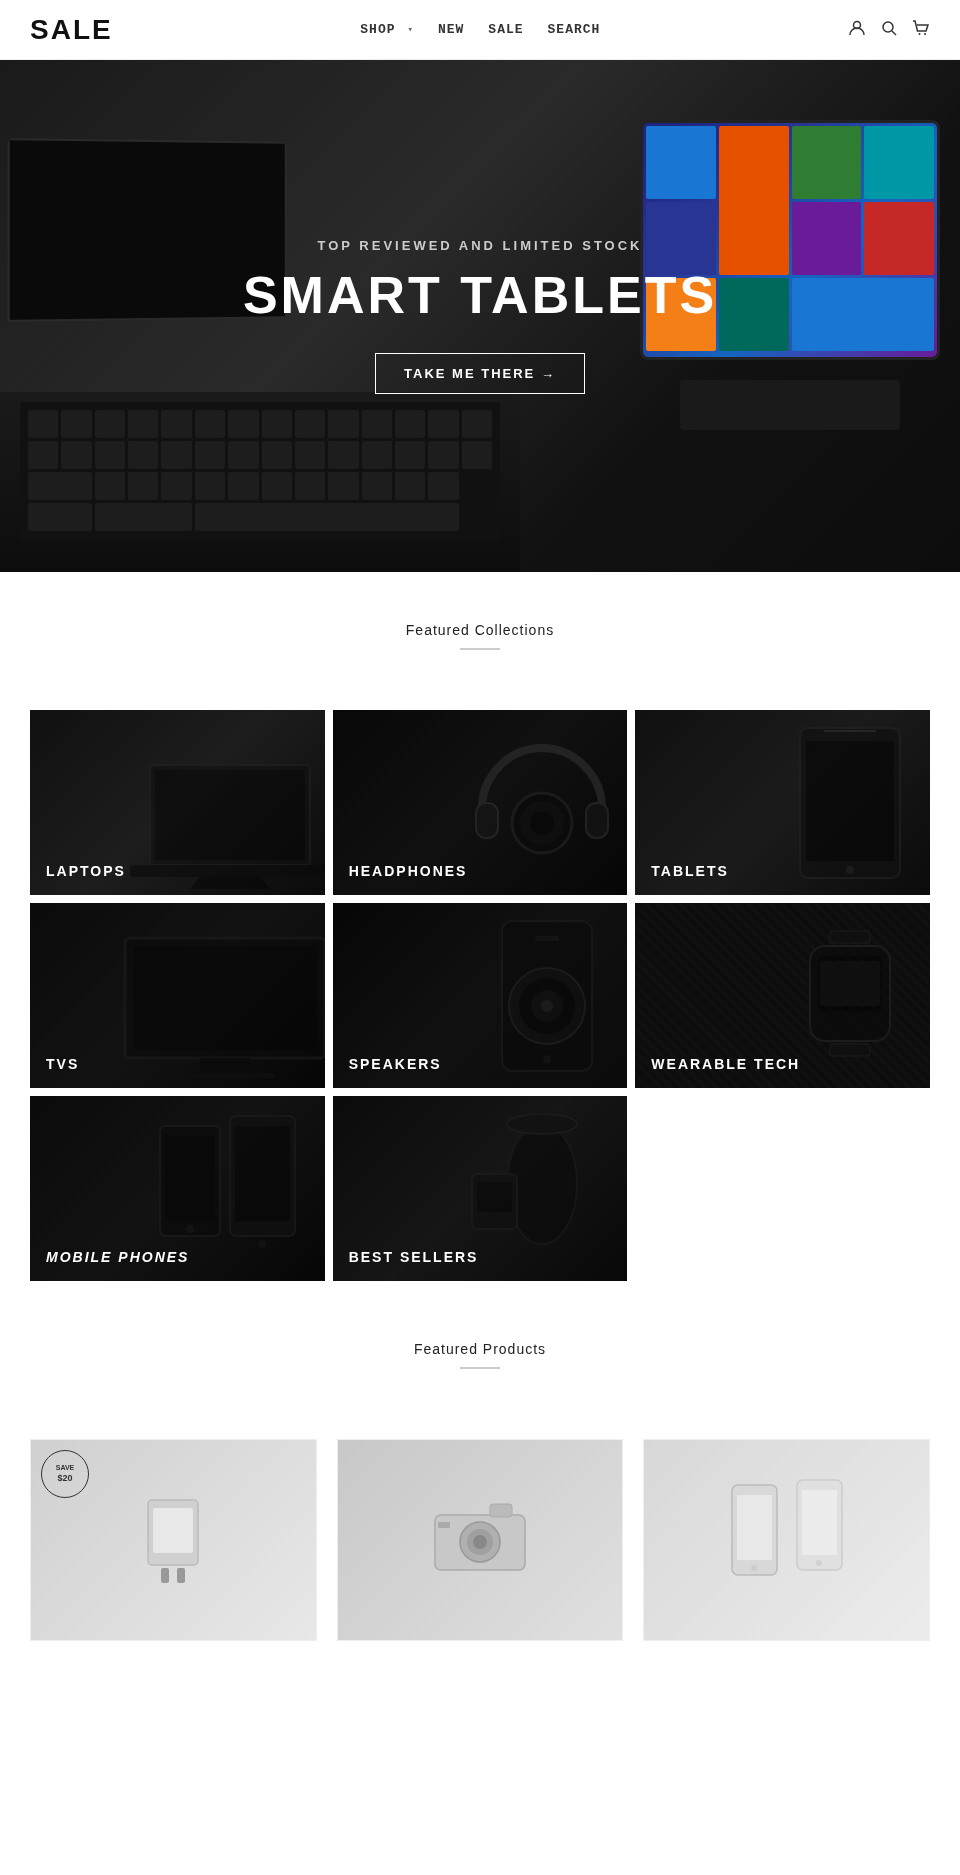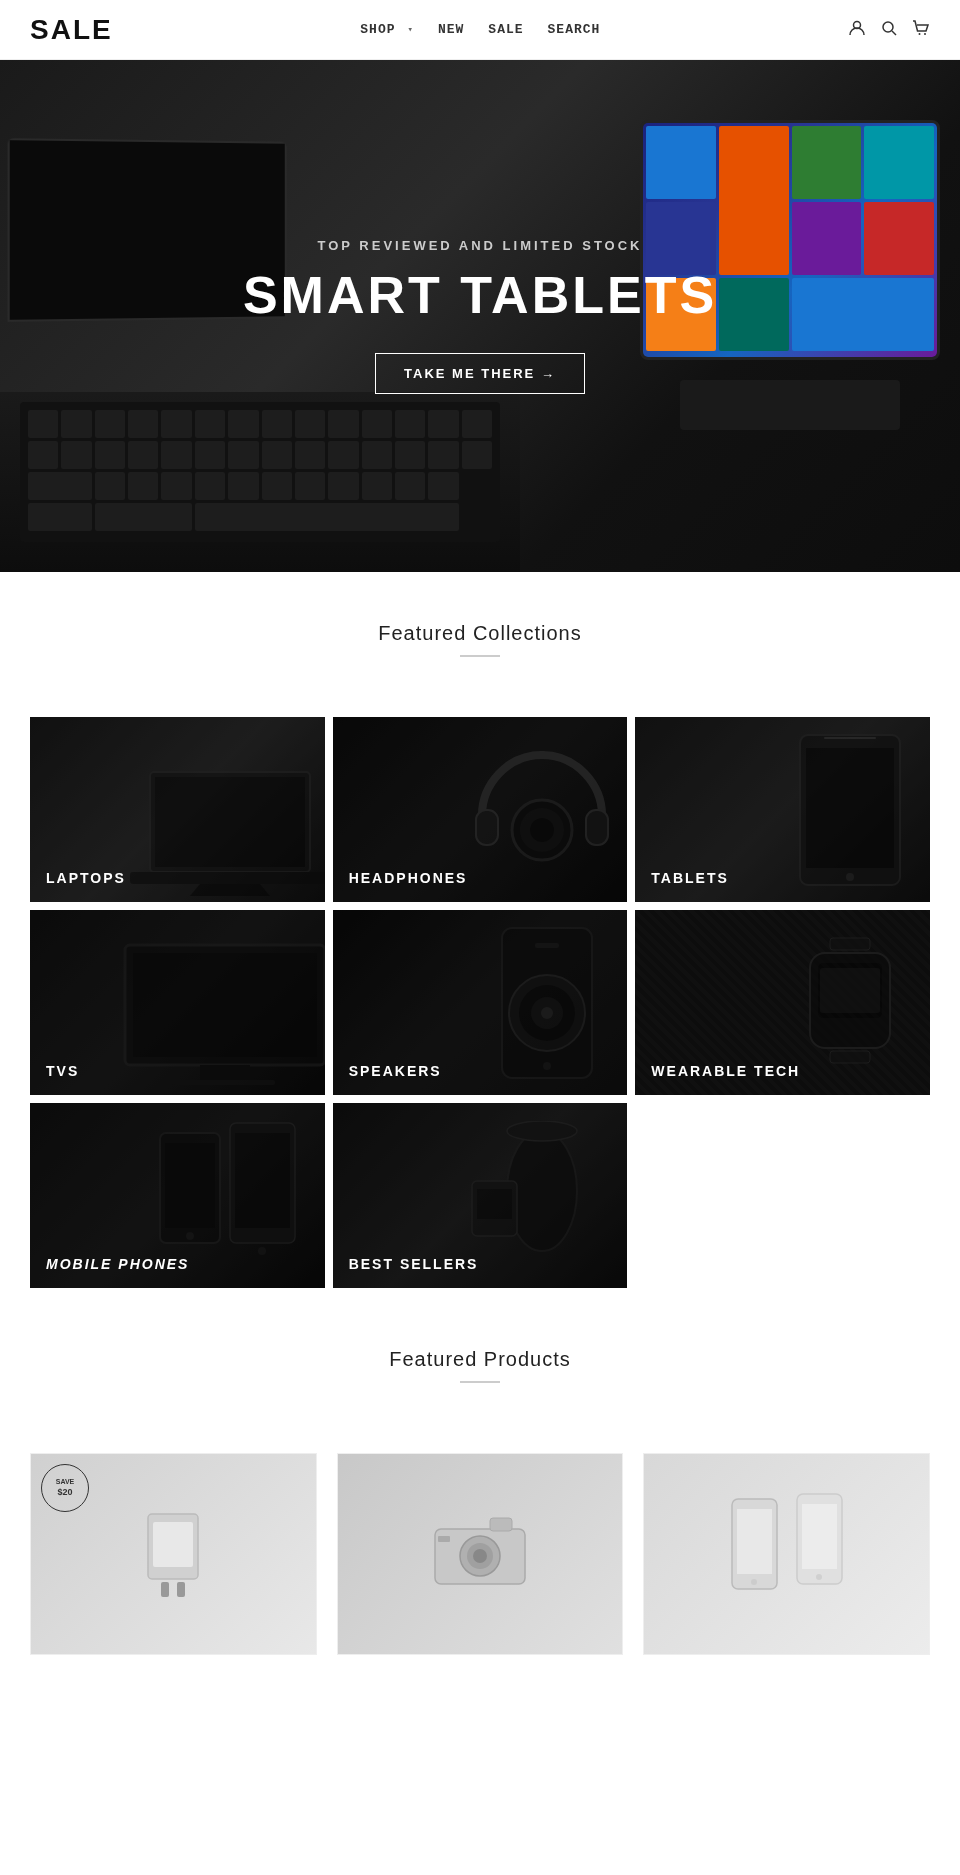--- a/index.html
+++ b/index.html
@@ -103,21 +103,21 @@
 
     
     .section {
       padding: 50px 30px 30px;
     }
     .section-header {
       text-align: center;
       margin-bottom: 30px;
     }
     .section-title {
-      font-size: 20px;
+      font-size: 14px;
       font-weight: 400;
       color: #222;
       letter-spacing: 1px;
       margin-bottom: 10px;
     }
     .section-divider {
       width: 40px;
       height: 2px;
       background: #ccc;
       margin: 0 auto;

